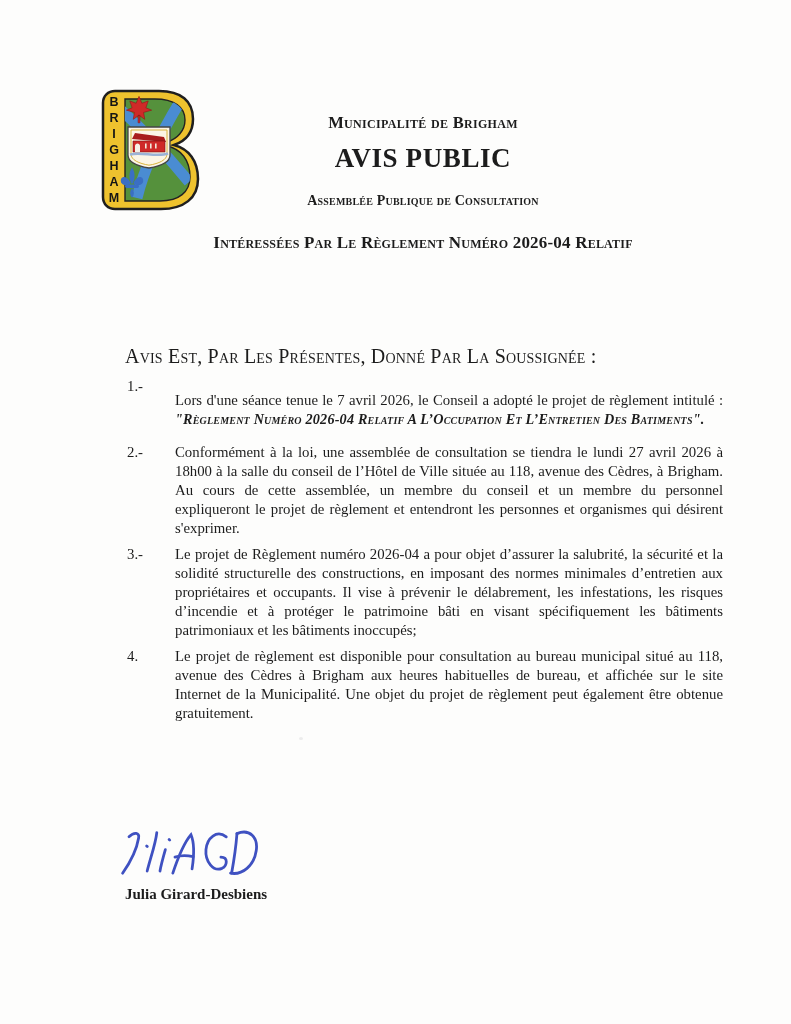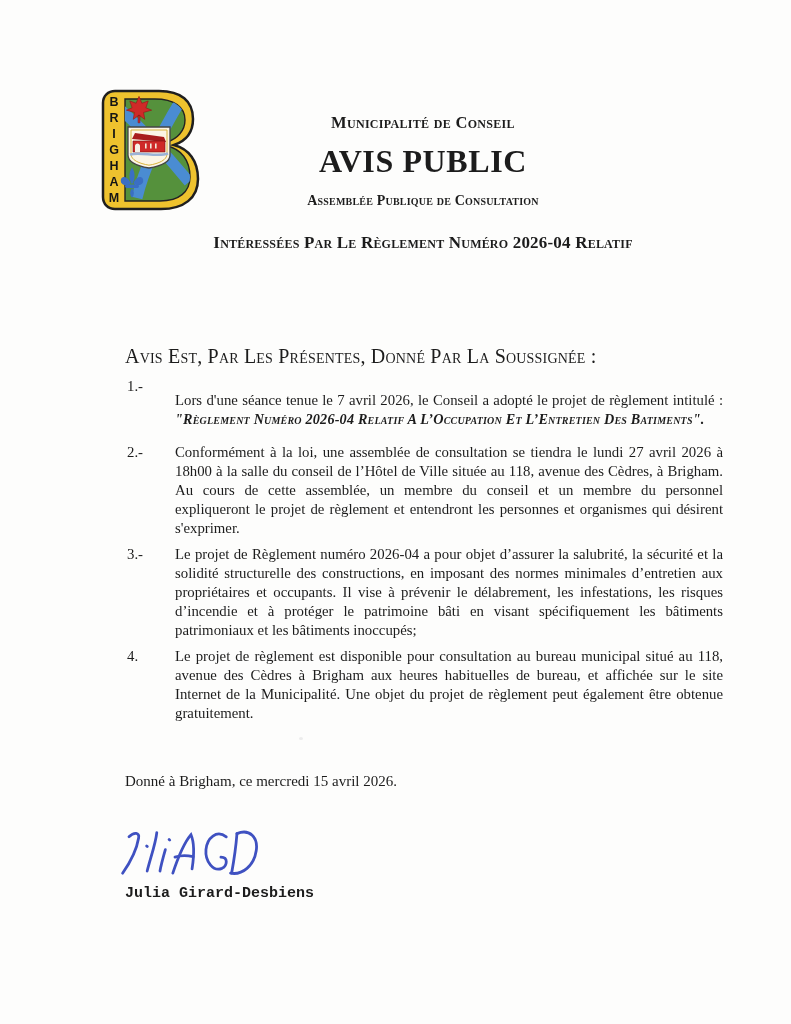--- a/index.html
+++ b/index.html
@@ -5,38 +5,38 @@
   html,body{margin:0;padding:0;background:#ffffff;}
   .sheet{
     position:relative;width:791px;height:1024px;background:#fdfdfc;
     font-family:"Liberation Serif",serif;color:#1c1c1c;overflow:hidden;
   }
   
   .logo{position:absolute;left:99px;top:88px;width:101px;height:124px;}
   
   .hdr{position:absolute;left:113px;width:620px;text-align:center;}
   .municipality{top:113px;font-size:16.5px;font-weight:bold;font-variant:small-caps;letter-spacing:.3px;}
-  .title{top:143px;font-size:32px;font-weight:bold;letter-spacing:.6px;}
+  .title{top:143px;font-size:27px;font-weight:bold;letter-spacing:.6px;}
   .subtitle{top:193px;font-size:14px;font-weight:bold;font-variant:small-caps;letter-spacing:.2px;}
   .heading{top:233px;font-size:17px;font-weight:bold;font-variant:small-caps;line-height:20px;letter-spacing:.2px;}
   
   .intro{position:absolute;left:125px;top:345px;font-size:20px;font-weight:normal;font-variant:small-caps;letter-spacing:.2px;}
   
   .list{position:absolute;left:127px;top:377px;width:596px;}
   .item{display:flex;margin-bottom:7px;}
   .item.first{margin-bottom:14px;}
   .num{width:48px;flex:none;font-size:14.8px;line-height:19px;}
   .itext{flex:1;font-size:14.8px;line-height:19px;text-align:justify;}
   .fj{text-align-last:justify;margin-top:14px;}
   .quote{font-weight:bold;font-style:italic;font-variant:small-caps;font-size:14.2px;letter-spacing:.2px;text-align:left;}
   
   .dateline{position:absolute;left:125px;top:773px;font-size:15px;}
   .signature{position:absolute;left:116px;top:824px;}
   .signer{position:absolute;left:125px;top:885px;font-size:15px;line-height:18px;}
-  .signer .name{font-weight:bold;font-family:Liberation Mono, monospace;}
+  .signer .name{font-weight:bold;}
   .artifact{position:absolute;left:299px;top:737px;width:4px;height:3px;background:#ececec;border-radius:50%;}
   svg text{font-family:"Liberation Sans",sans-serif;}
 </style>
 </head>
 <body>
 
 <div class="sheet">
 
   <div class="logo">
     <svg width="101" height="124" viewBox="0 0 101 124">
@@ -84,21 +84,21 @@
         <text x="15" y="34">R</text>
         <text x="15" y="50">I</text>
         <text x="15" y="66">G</text>
         <text x="15" y="82">H</text>
         <text x="15" y="98">A</text>
         <text x="15" y="114">M</text>
       </g>
     </svg>
   </div>
 
-  <div class="hdr municipality">Municipalité de Conseil</div>
+  <div class="hdr municipality">Municipalité de Brigham</div>
   <div class="hdr title">AVIS PUBLIC</div>
   <div class="hdr subtitle">Assemblée Publique de Consultation</div>
 
   <div class="hdr heading">
     <div>Intéressées Par Le Règlement Numéro 2026-04 Relatif</div>
   </div>
 
   <div class="intro">Avis Est, Par Les Présentes, Donné Par La Soussignée :</div>
 
   <div class="list">
@@ -118,21 +118,20 @@
       <div class="itext">Le projet de Règlement numéro 2026-04 a pour objet d’assurer la salubrité, la sécurité et la solidité structurelle des constructions, en imposant des normes minimales d’entretien aux propriétaires et occupants. Il vise à prévenir le délabrement, les infestations, les risques d’incendie et à protéger le patrimoine bâti en visant spécifiquement les bâtiments patrimoniaux et les bâtiments inoccupés;</div>
     </div>
     <div class="item">
       <div class="num">4.</div>
       <div class="itext">Le projet de règlement est disponible pour consultation au bureau municipal situé au 118, avenue des Cèdres à Brigham aux heures habituelles de bureau, et affichée sur le site Internet de la Municipalité. Une objet du projet de règlement peut également être obtenue gratuitement.</div>
     </div>
   </div>
 
   <div class="artifact"></div>
 
-  <div class="dateline">Donné à Brigham, ce mercredi 15 avril 2026.</div>
 
   <div class="signature">
     <svg width="150" height="62" viewBox="0 0 140 58">
       <g stroke="#3f51c1" stroke-width="2.6" fill="none" stroke-linecap="round">
         <path d="M12,12 C17,7 22,8 21,13 C19,25 13,36 6,46"></path>
         <path d="M28.5,20.5 l0.6,0.6"></path>
         <path d="M38,8 C37,18 32,32 29,44"></path>
         <path d="M46,24 C44,31 42,38 41,44"></path>
         <path d="M49.5,14.5 l0.6,0.6"></path>
         <path d="M53,46 C58,31 64,17 70,10 C73,17 73,29 71,42"></path>

